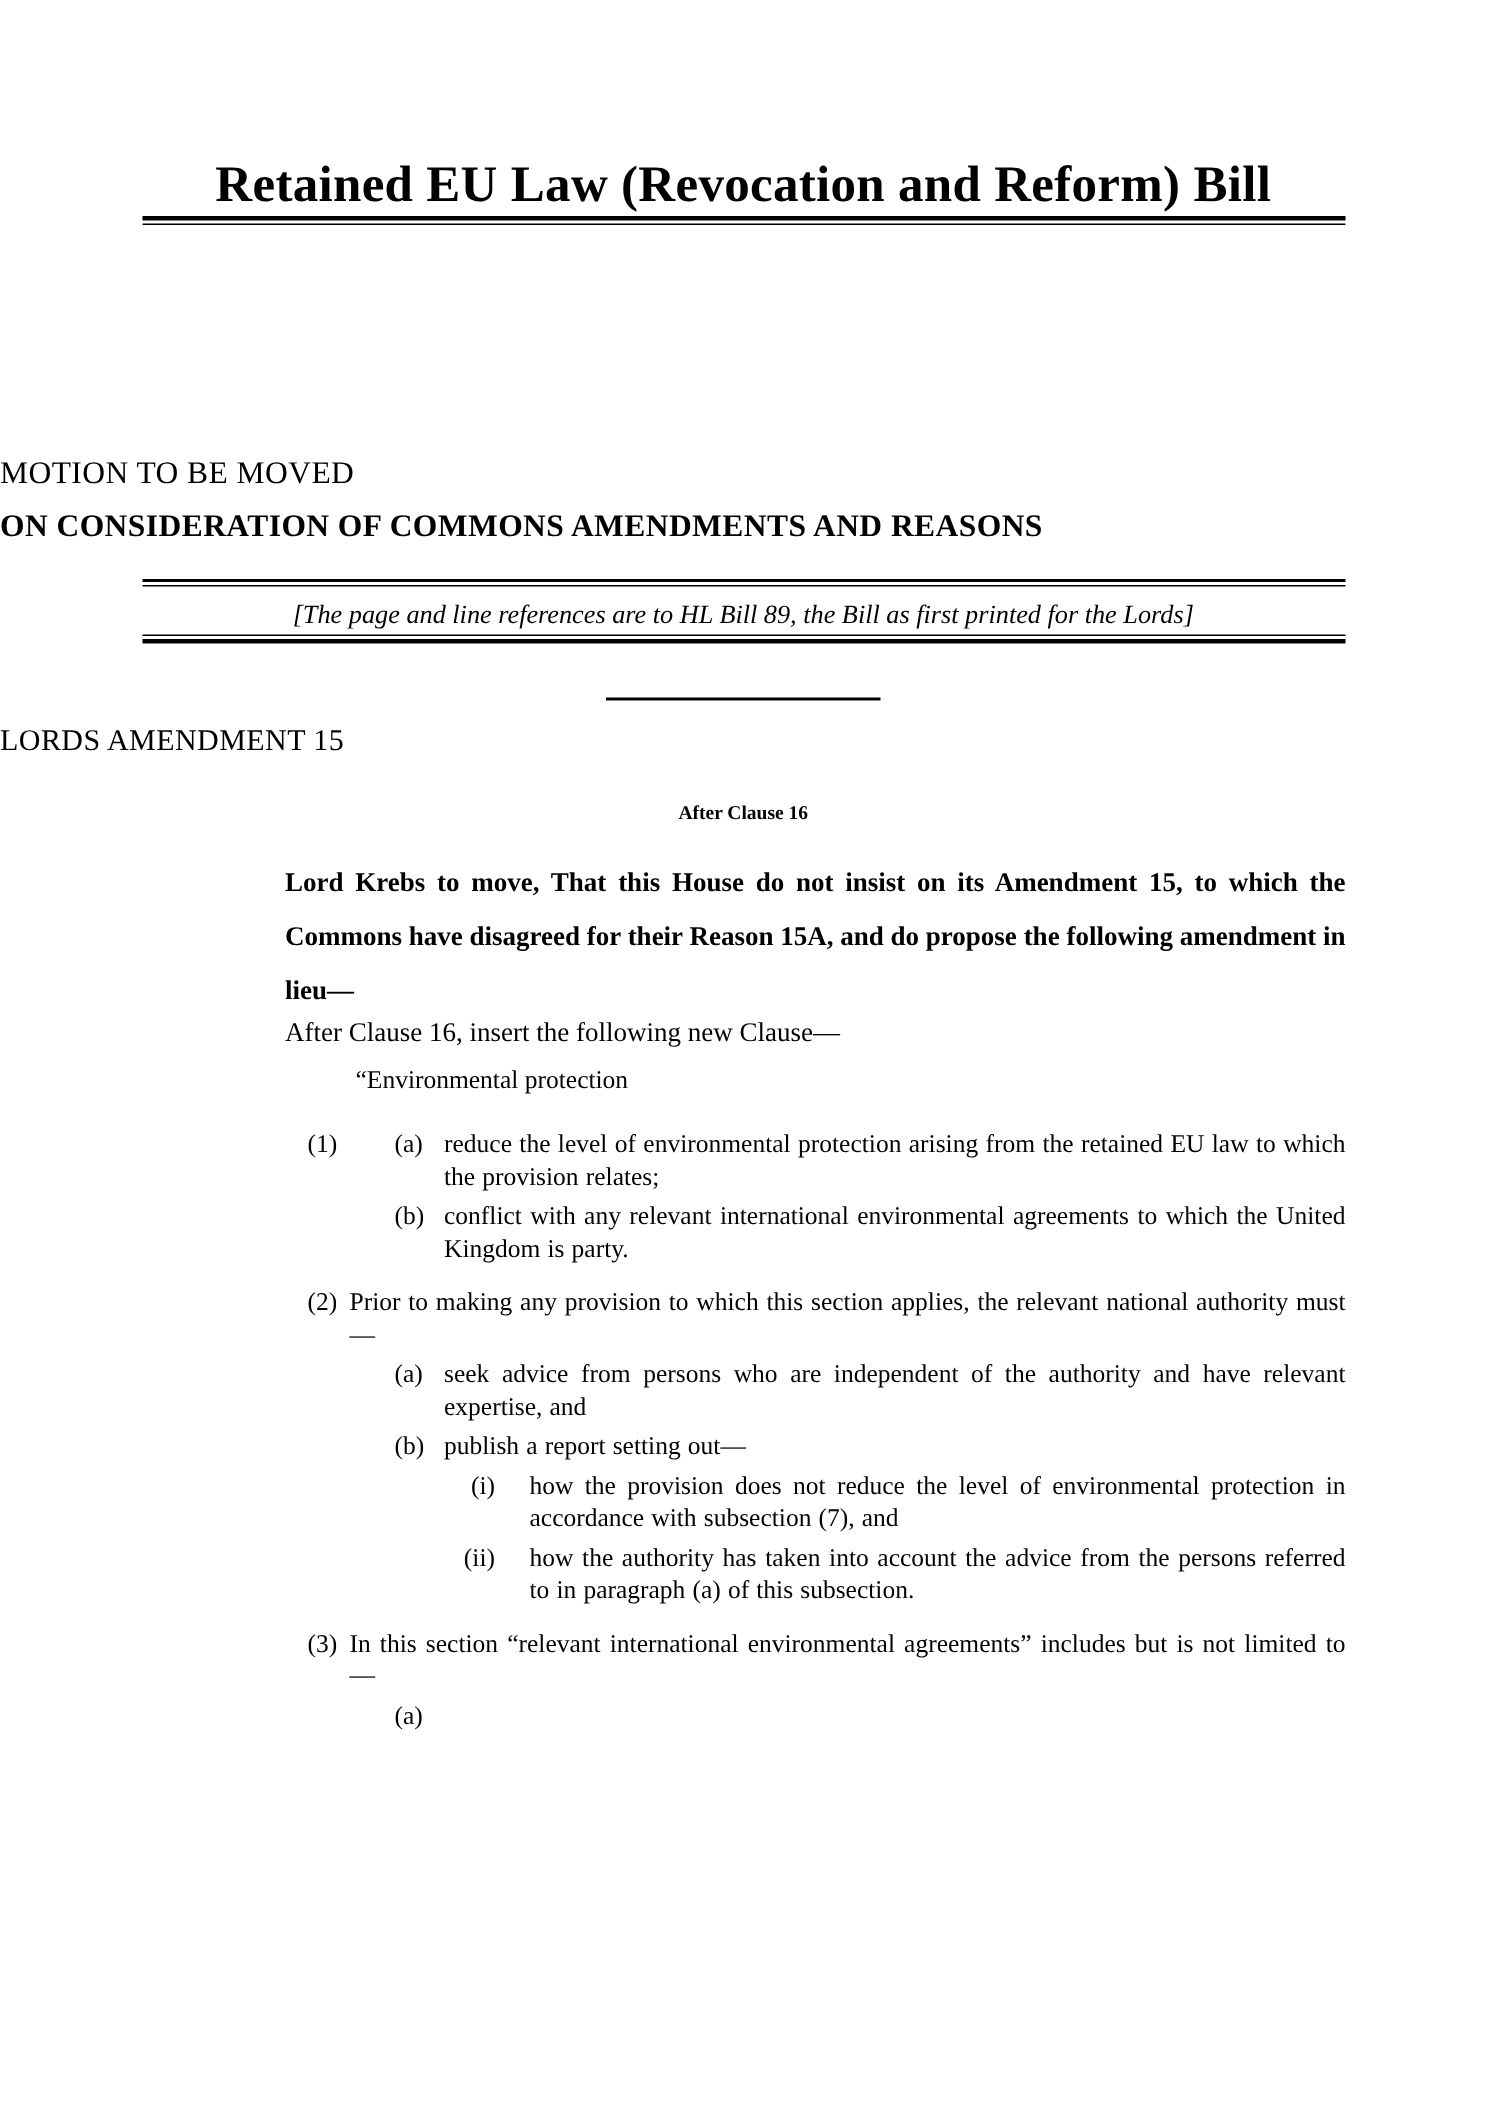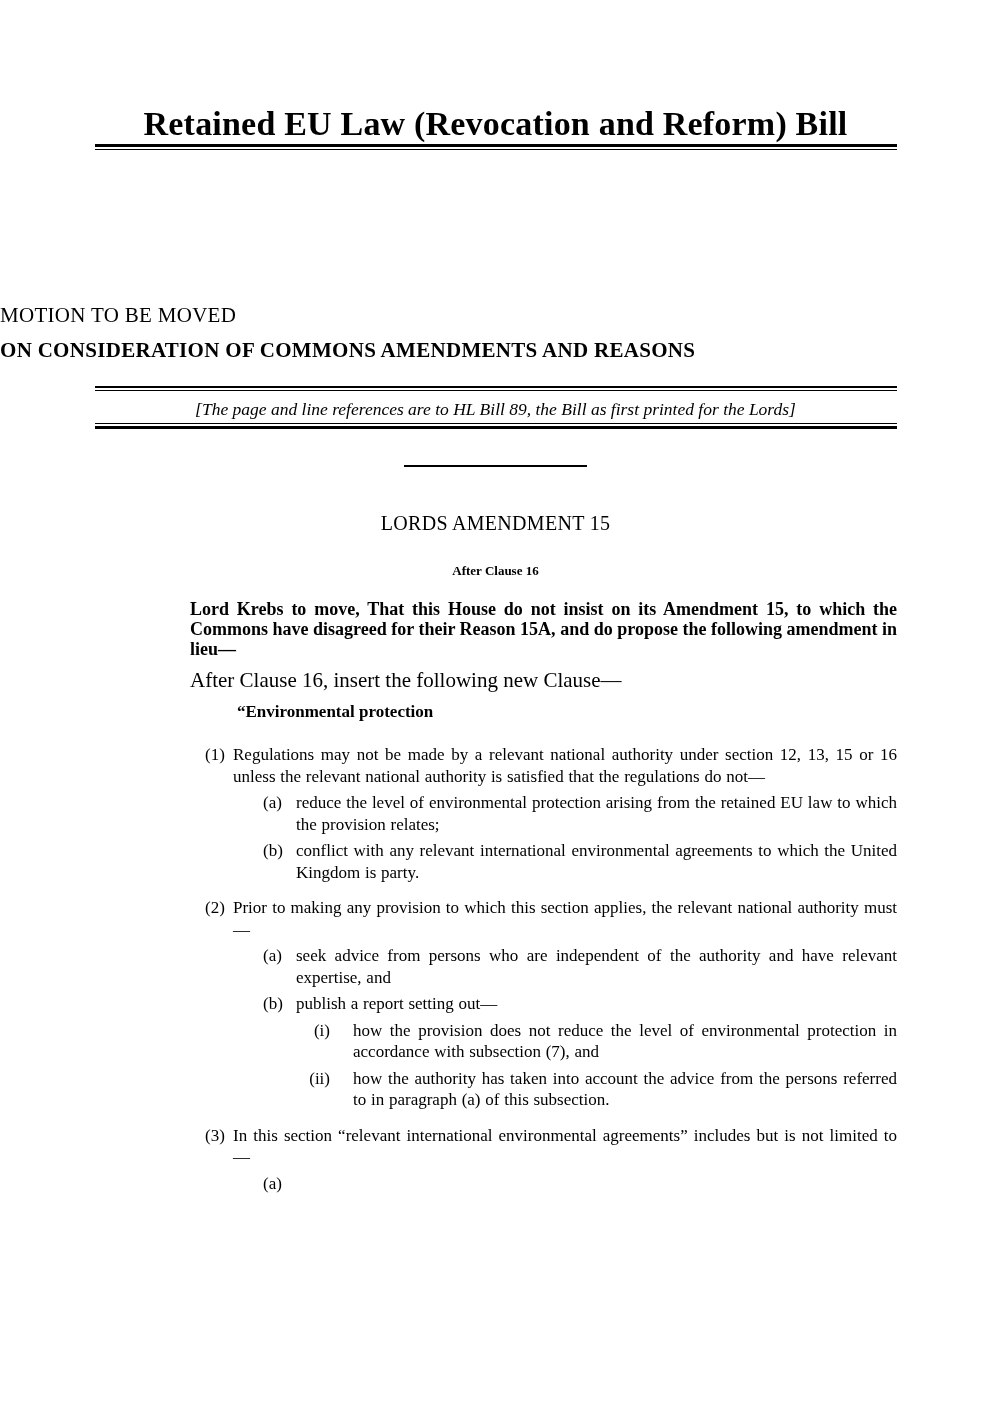--- a/index.html
+++ b/index.html
@@ -38,52 +38,51 @@
     font-size: 17.5px;
     line-height: 22px;
     text-align: center;
   }
   .short-rule {
     margin: 36px auto 0 auto;
     width: 183px;
     border-top: 2px solid #000;
   }
   .amend-hdr {
-    margin-top: 44px;
+    margin-top: 15px;
     font-size: 20px;
     line-height: 24px;
-    text-align: center;
+    text-align: left;
     letter-spacing: 0.3px;
   }
   .clause-hdr {
     margin-top: 24px;
     font-size: 13px;
     line-height: 24px;
     font-weight: bold;
     text-align: center;
   }
   .body { margin-left: 190px; margin-right: 94px; }
   .motion {
     margin-top: 16px;
     font-size: 18px;
-    line-height: 20px;
+    line-height: 36px;
     font-weight: bold;
     text-align: justify;
   }
   .insert {
-    margin-top: 11px;
-    font-size: 21px;
+    font-size: 18px;
     line-height: 21.5px;
   }
   .nc-title {
     margin-top: 9px;
     margin-left: 47px;
     font-size: 17px;
     line-height: 21.5px;
-    font-weight: bold;
+    font-weight: normal;
   }
   .list { font-size: 17px; line-height: 21.5px; word-spacing: 0.5px; }
   .item { position: relative; text-align: justify; }
   .item .marker { position: absolute; top: 0; }
   .l1 { padding-left: 43px;  margin-top: 14px; }
   .l1 .marker { left: 15px; }
   .l1.first { margin-top: 22px; }
   .l2 { padding-left: 106px; margin-top: 5px; }
   .l2 .marker { left: 73px; }
   .l3 { padding-left: 163px; margin-top: 5px; }
@@ -120,21 +119,20 @@
   <div class="clause-hdr">After Clause 16</div>
 
   <div class="body">
     <p class="motion">Lord Krebs to move, That this House do not insist on its Amendment 15, to which the Commons have disagreed for their Reason 15A, and do propose the following amendment in lieu—</p>
     <p class="insert">After Clause 16, insert the following new Clause—</p>
     <p class="nc-title">“Environmental protection</p>
 
     <div class="list">
       <div class="item l1 first">
         <span class="marker">(1)</span>
-        <span class="txt">Regulations may not be made by a relevant national authority under section 12, 13, 15 or 16 unless the relevant national authority is satisfied that the regulations do not—</span>
       </div>
       <div class="item l2">
         <span class="marker">(a)</span>
         <span class="txt">reduce the level of environmental protection arising from the retained EU law to which the provision relates;</span>
       </div>
       <div class="item l2">
         <span class="marker">(b)</span>
         <span class="txt">conflict with any relevant international environmental agreements to which the United Kingdom is party.</span>
       </div>
       <div class="item l1">

